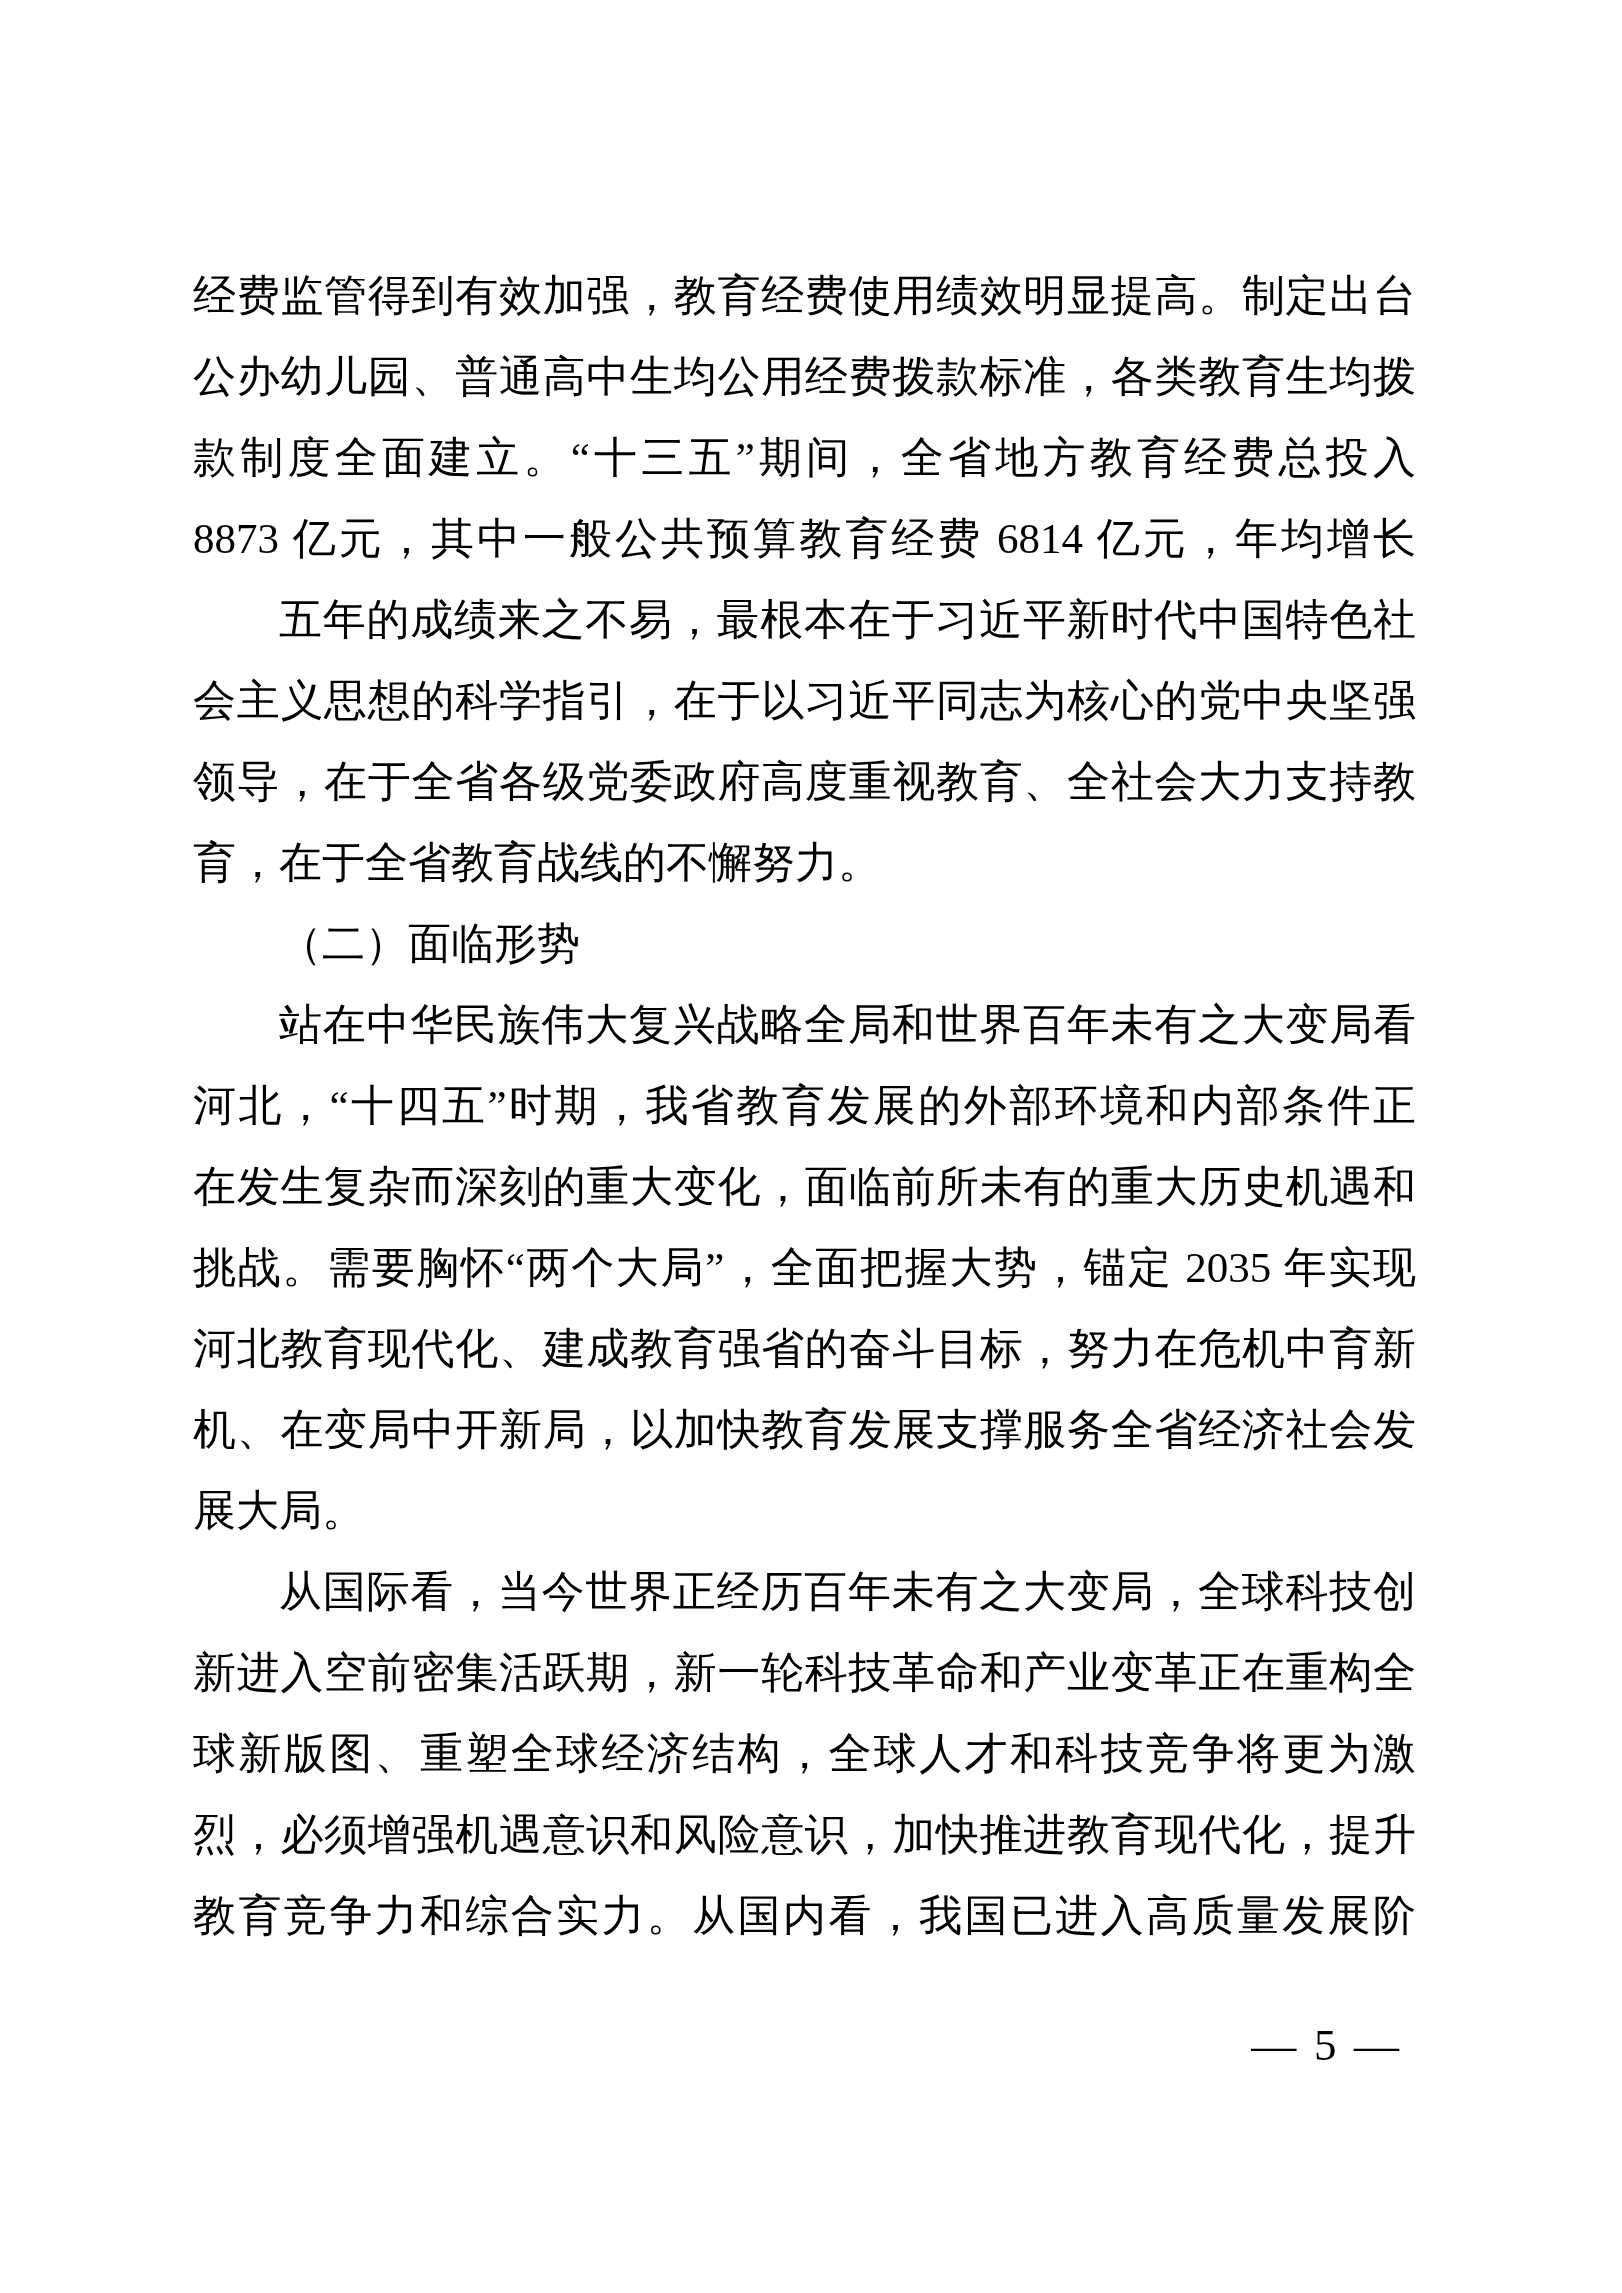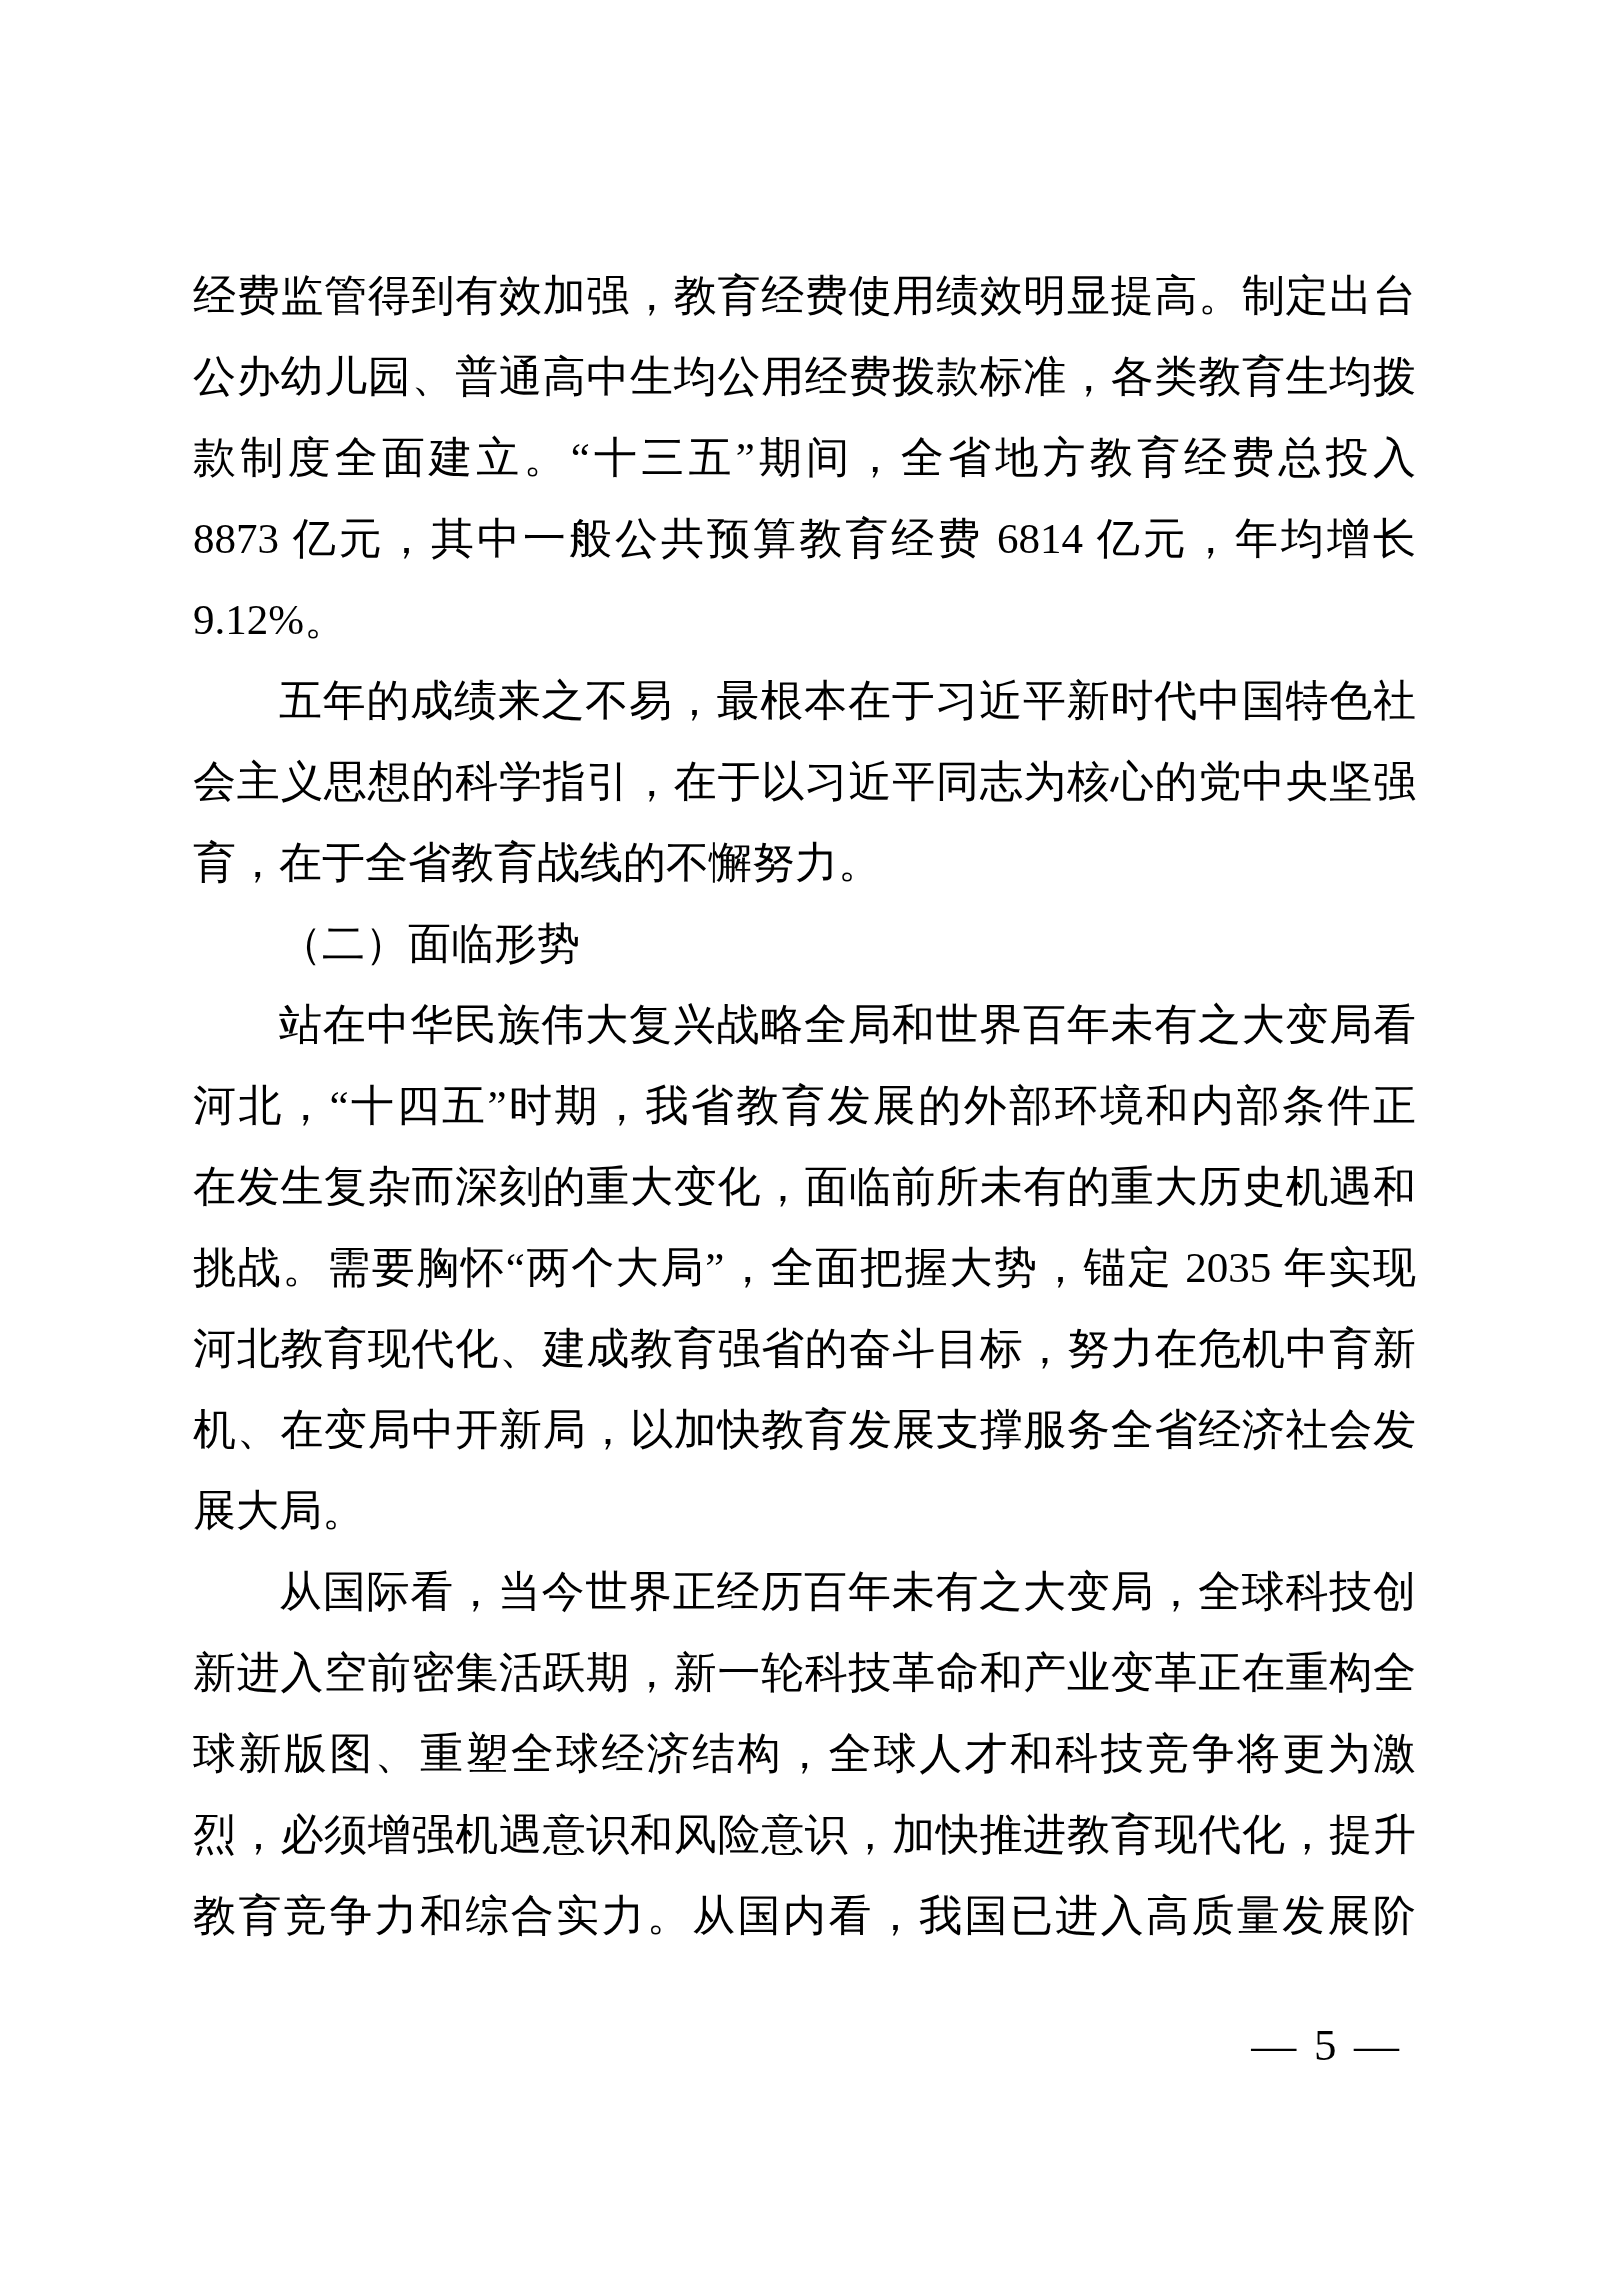--- a/index.html
+++ b/index.html
@@ -76,23 +76,23 @@
 </head>
 <body>
 
 <div class="page">
 
   <div class="text-block">
       <div class="line full">经费监管得到有效加强，教育经费使用绩效明显提高。制定出台</div>
       <div class="line full">公办幼儿园、普通高中生均公用经费拨款标准，各类教育生均拨</div>
       <div class="line full">款制度全面建立。“十三五”期间，全省地方教育经费总投入</div>
       <div class="line full">8873 亿元，其中一般公共预算教育经费 6814 亿元，年均增长</div>
-      <div class="line end">9.12%。</div>
       <div class="line full indent">五年的成绩来之不易，最根本在于习近平新时代中国特色社</div>
       <div class="line full">会主义思想的科学指引，在于以习近平同志为核心的党中央坚强</div>
+      <div class="line full">领导，在于全省各级党委政府高度重视教育、全社会大力支持教</div>
       <div class="line end">育，在于全省教育战线的不懈努力。</div>
       <div class="line heading">（二）面临形势</div>
       <div class="line full indent">站在中华民族伟大复兴战略全局和世界百年未有之大变局看</div>
       <div class="line full">河北，“十四五”时期，我省教育发展的外部环境和内部条件正</div>
       <div class="line full">在发生复杂而深刻的重大变化，面临前所未有的重大历史机遇和</div>
       <div class="line full">挑战。需要胸怀“两个大局”，全面把握大势，锚定 2035 年实现</div>
       <div class="line full">河北教育现代化、建成教育强省的奋斗目标，努力在危机中育新</div>
       <div class="line full">机、在变局中开新局，以加快教育发展支撑服务全省经济社会发</div>
       <div class="line end">展大局。</div>
       <div class="line full indent">从国际看，当今世界正经历百年未有之大变局，全球科技创</div>

